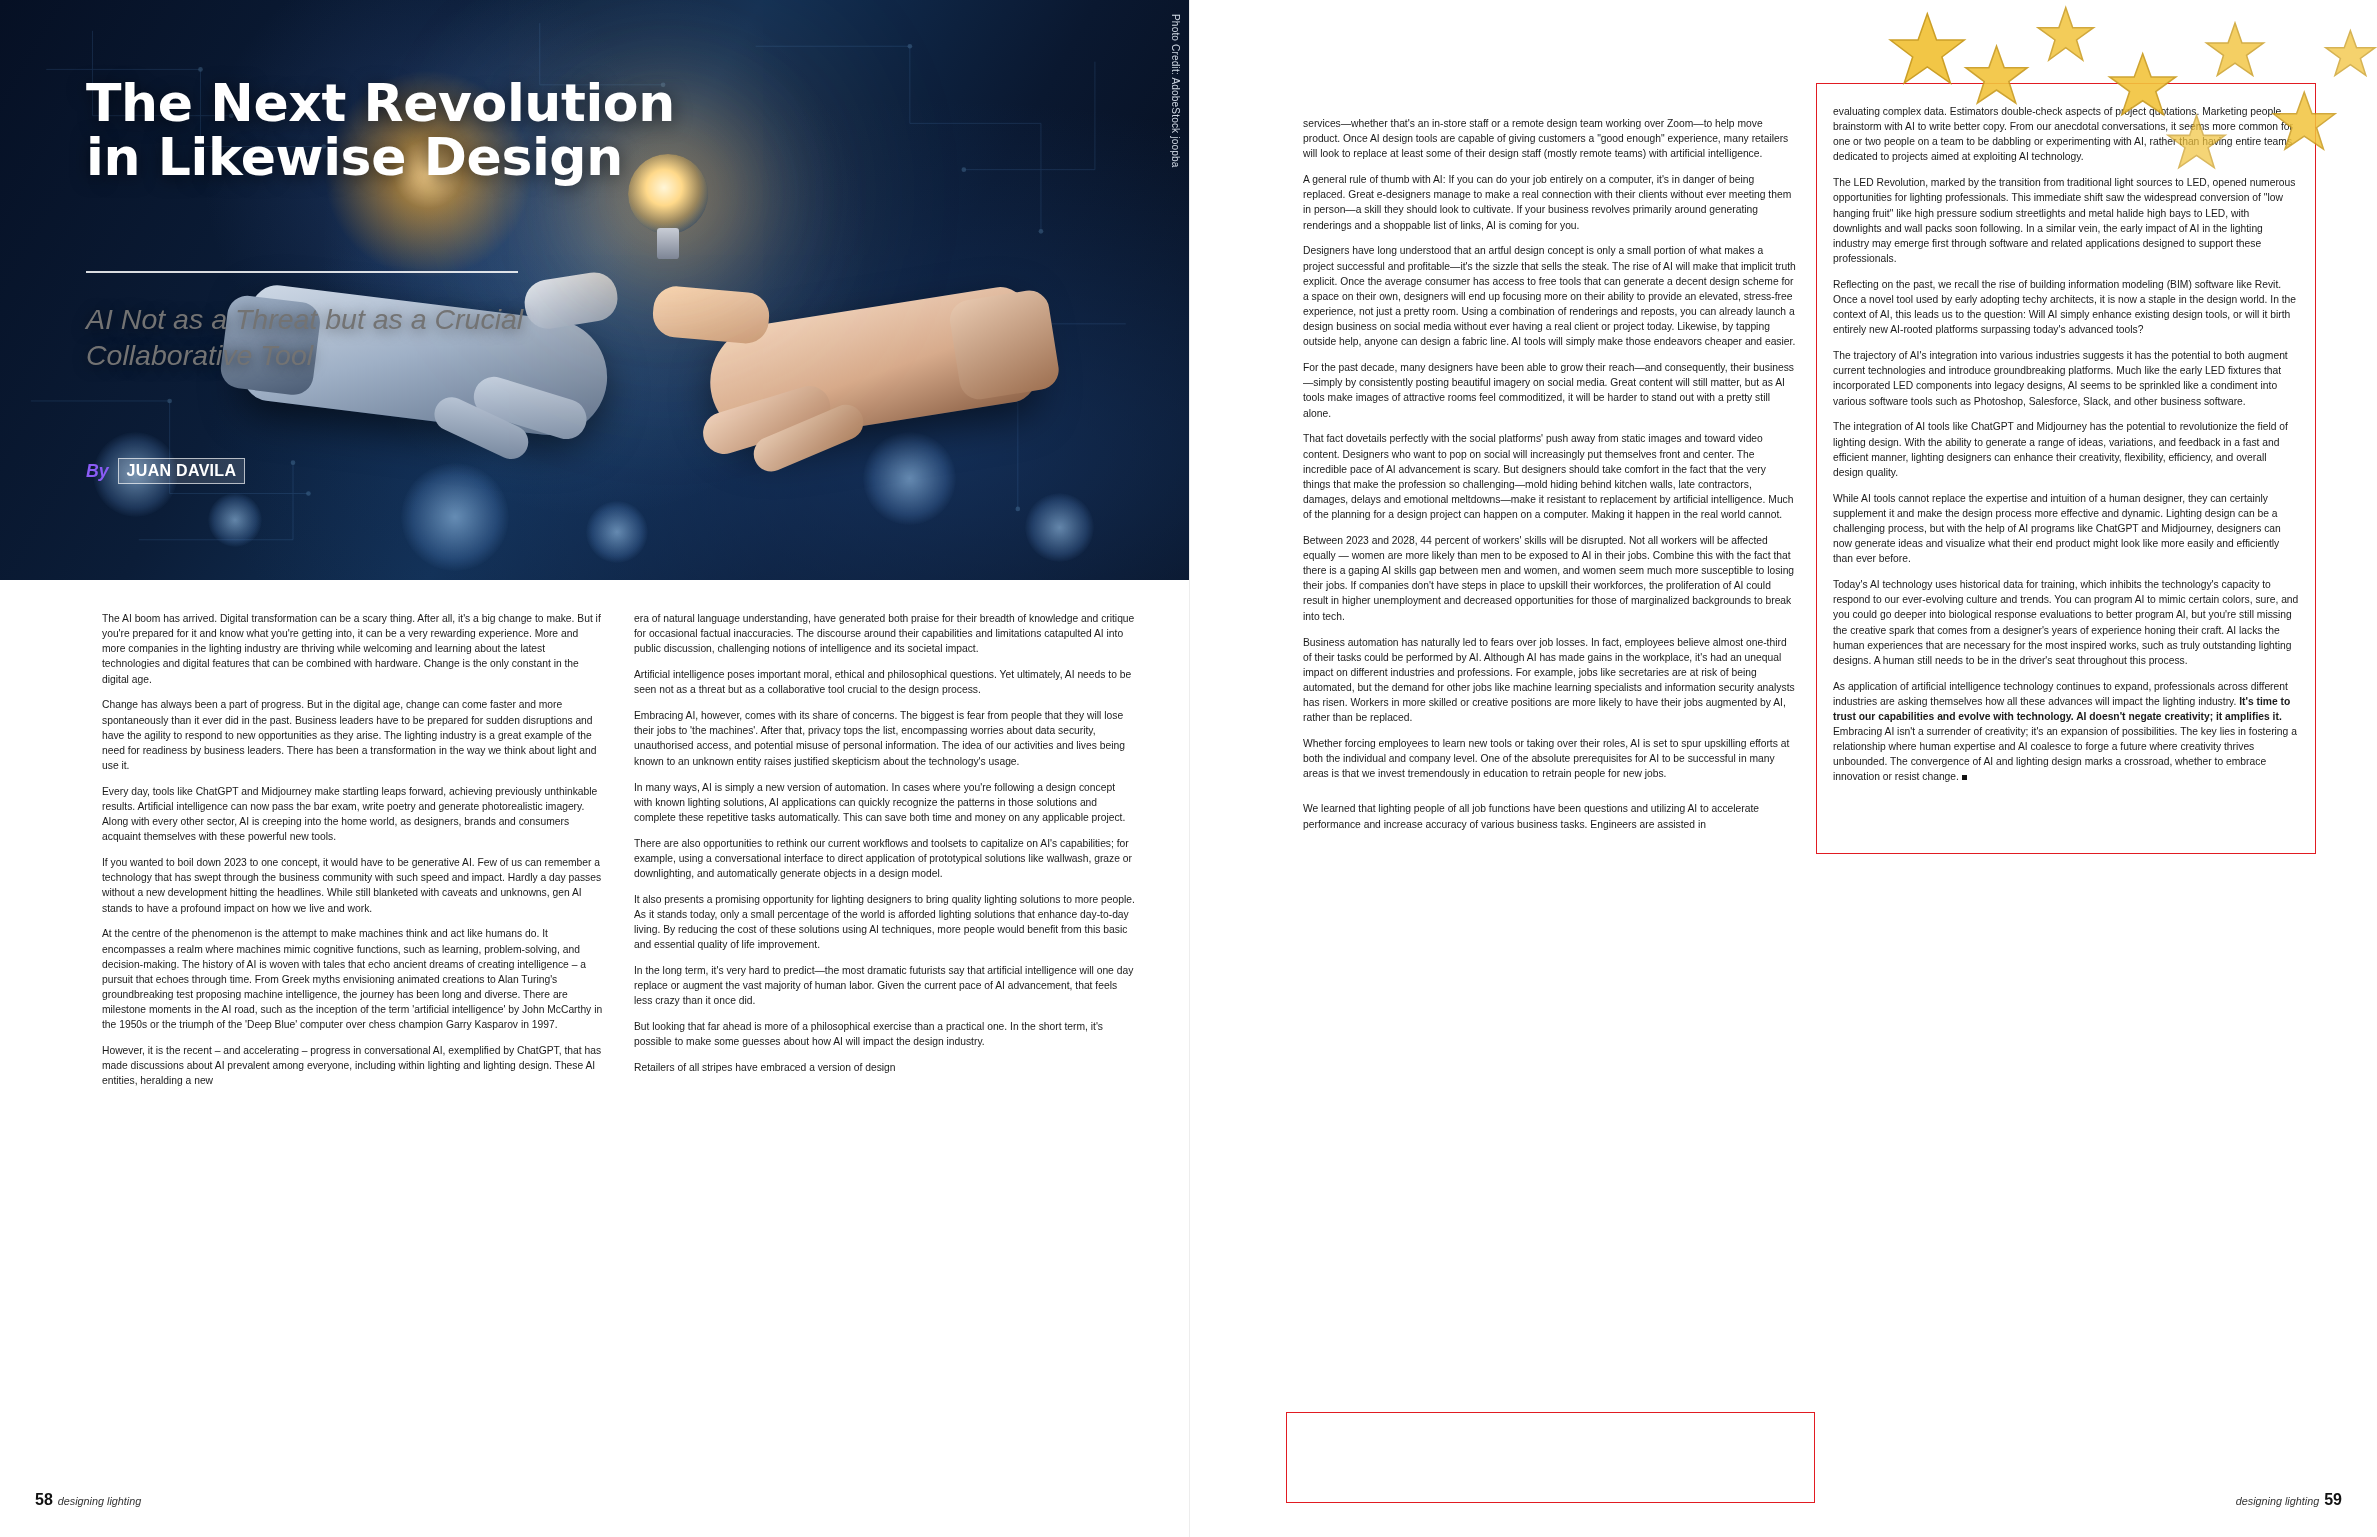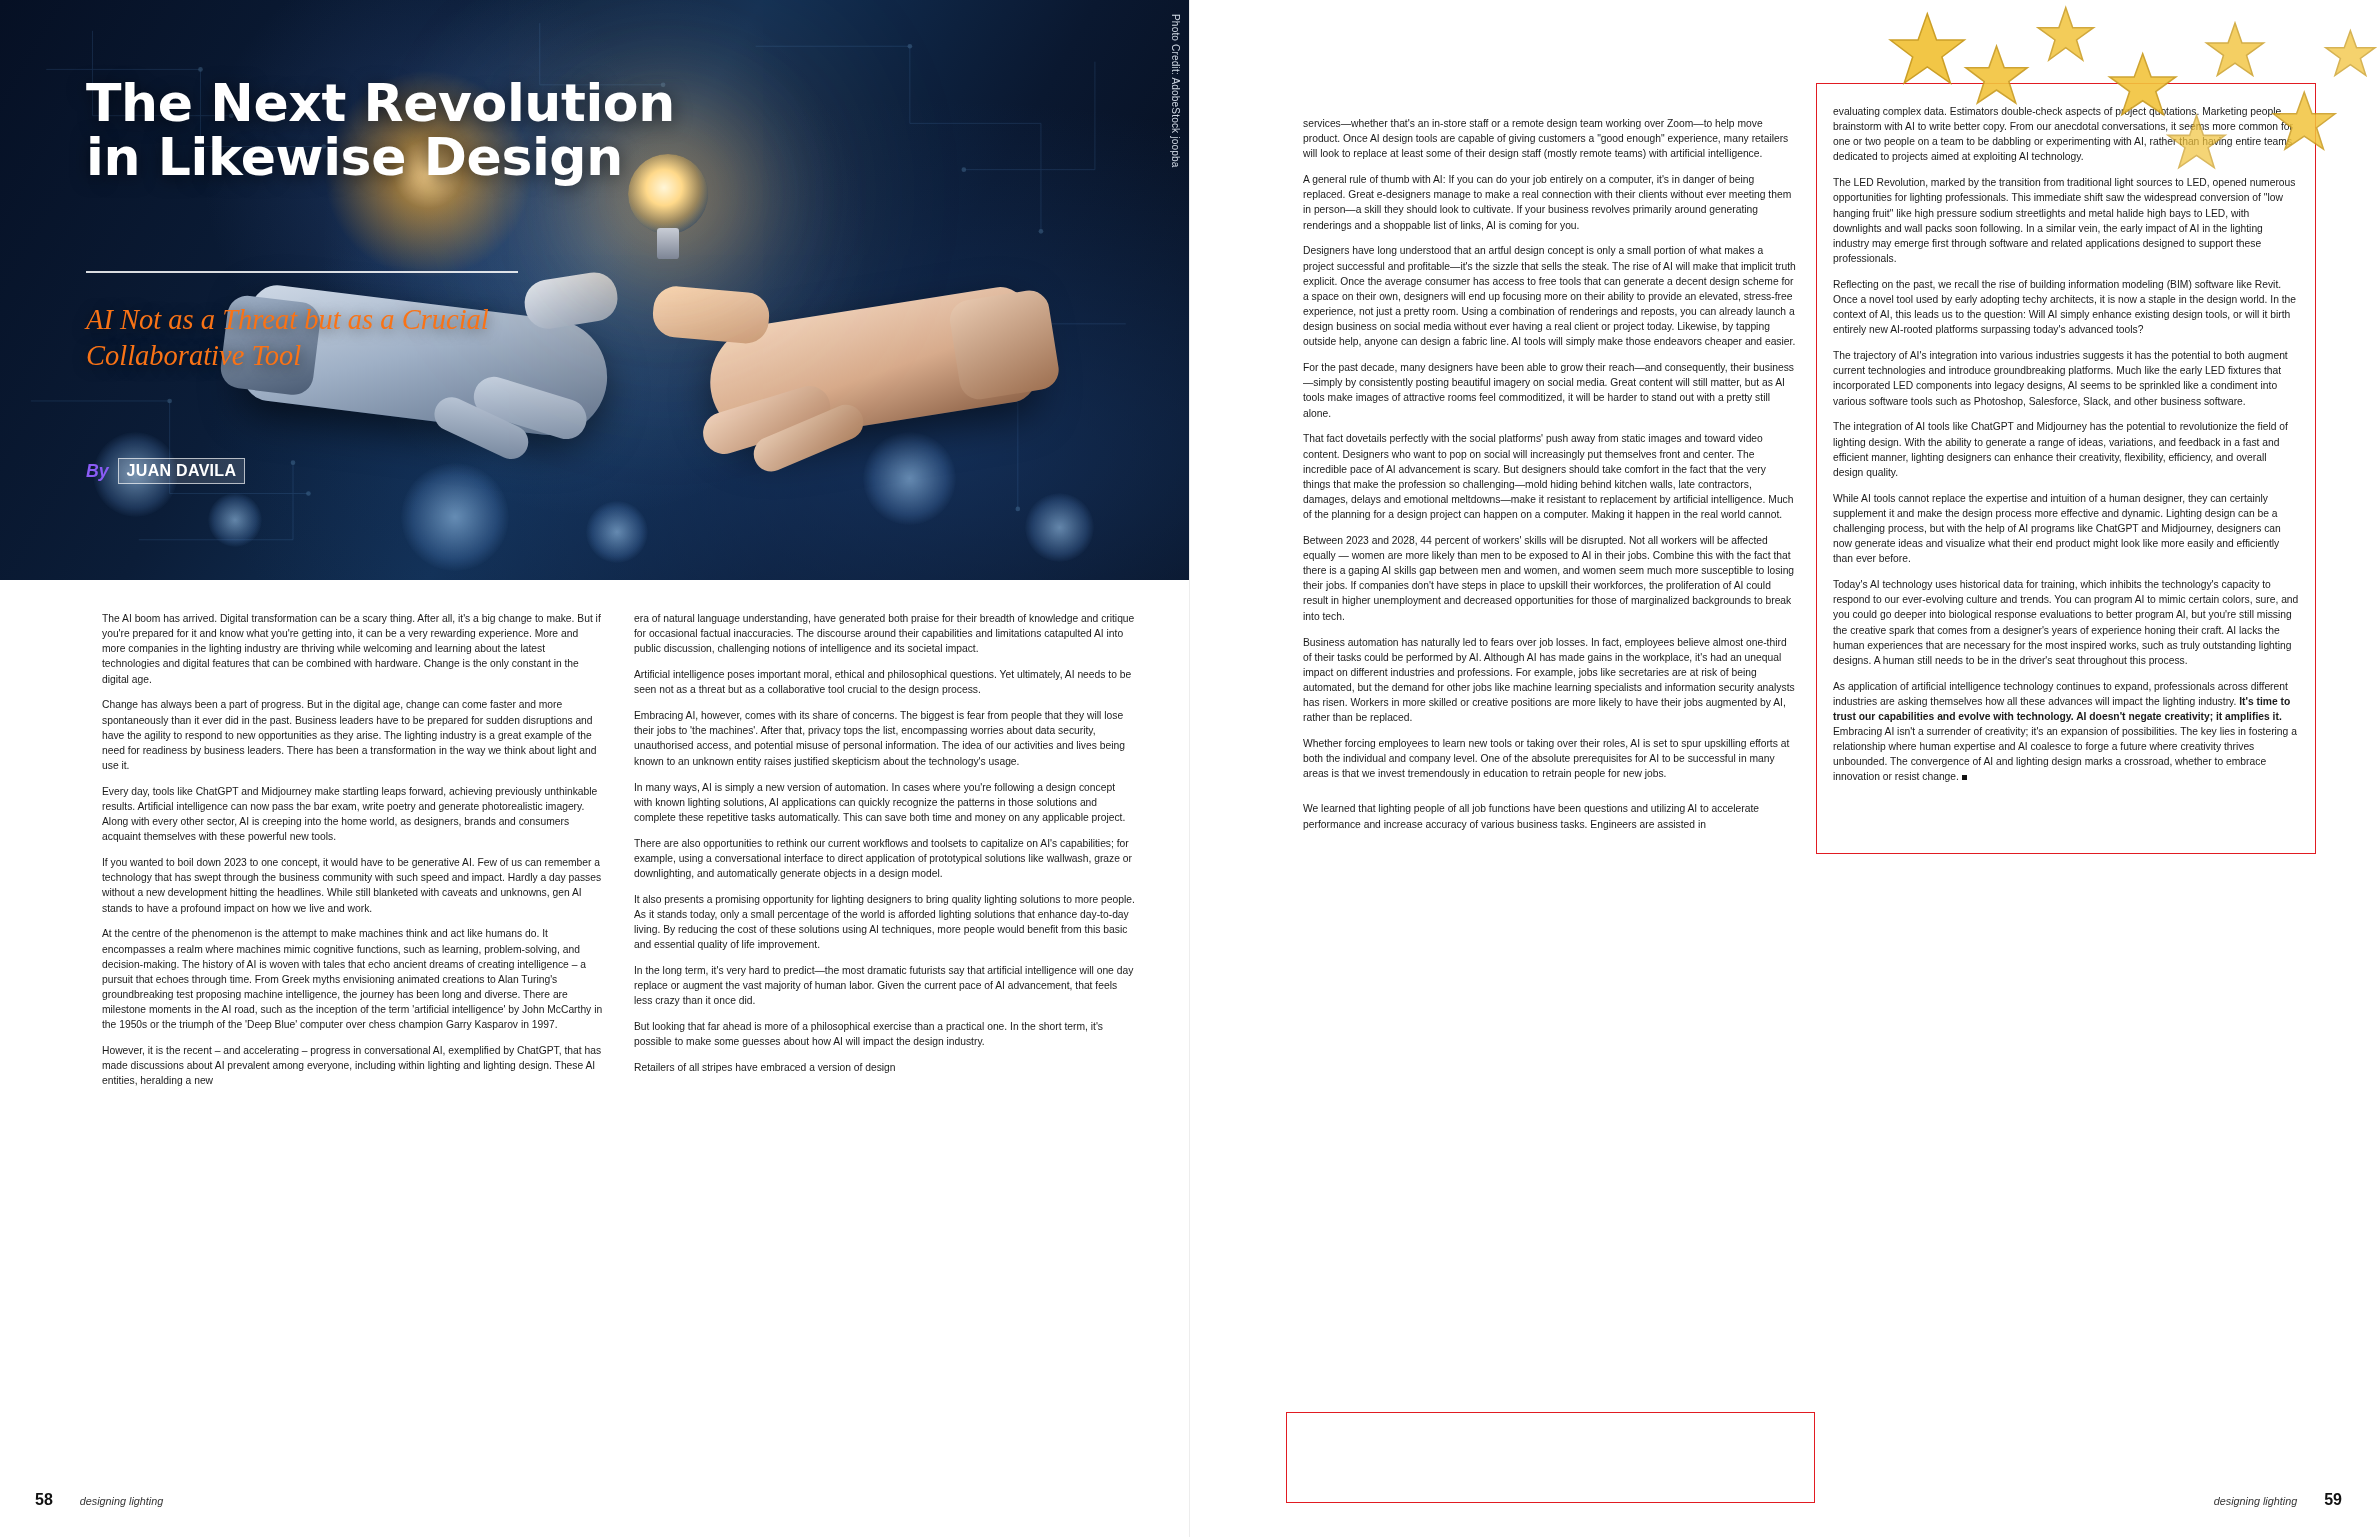--- a/index.html
+++ b/index.html
@@ -137,23 +137,22 @@
     height: 1.5px;
     background: rgba(255,255,255,0.85);
   }
   .hero-sub {
     position: absolute;
     left: 86px; top: 302px;
     width: 540px;
     font-size: 28.5px;
     line-height: 1.26;
     font-style: italic;
-    color: #f97316;
+    color: #737373;
     text-shadow: 0 2.3px 14px rgba(0,0,0,0.6);
-    font-family: Liberation Serif, serif;
   }
   .hero-by {
     position: absolute;
     left: 86px; top: 458px;
     display: flex;
     align-items: center;
     gap: 9.3px;
   }
   .hero-by .by-label {
     font-size: 17.7px;
@@ -215,21 +214,21 @@
   .stars { position: absolute; left: 1873px; top: 0; width: 504px; height: 200px; pointer-events: none; }
 
   
   .folio {
     position: absolute;
     bottom: 29px;
     font-size: 10px;
     color: #2a2a2a;
     display: flex;
     align-items: baseline;
-    gap: 27px;
+    gap: 5px;
   }
   .folio .num {
     font-size: 16px;
     font-weight: 700;
     color: #111;
   }
   .folio .mag {
     font-style: italic;
     font-size: 10.8px;
     color: #333;

